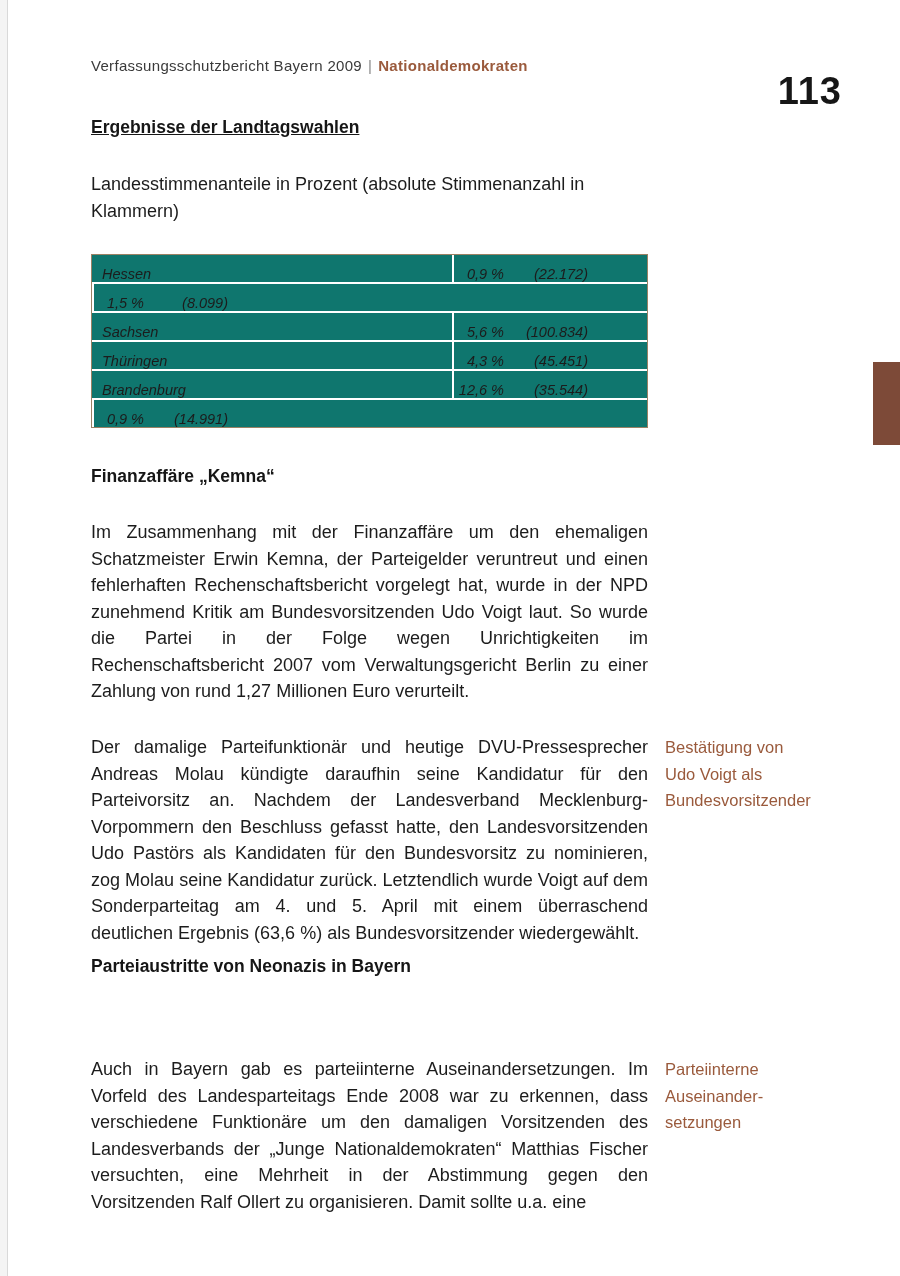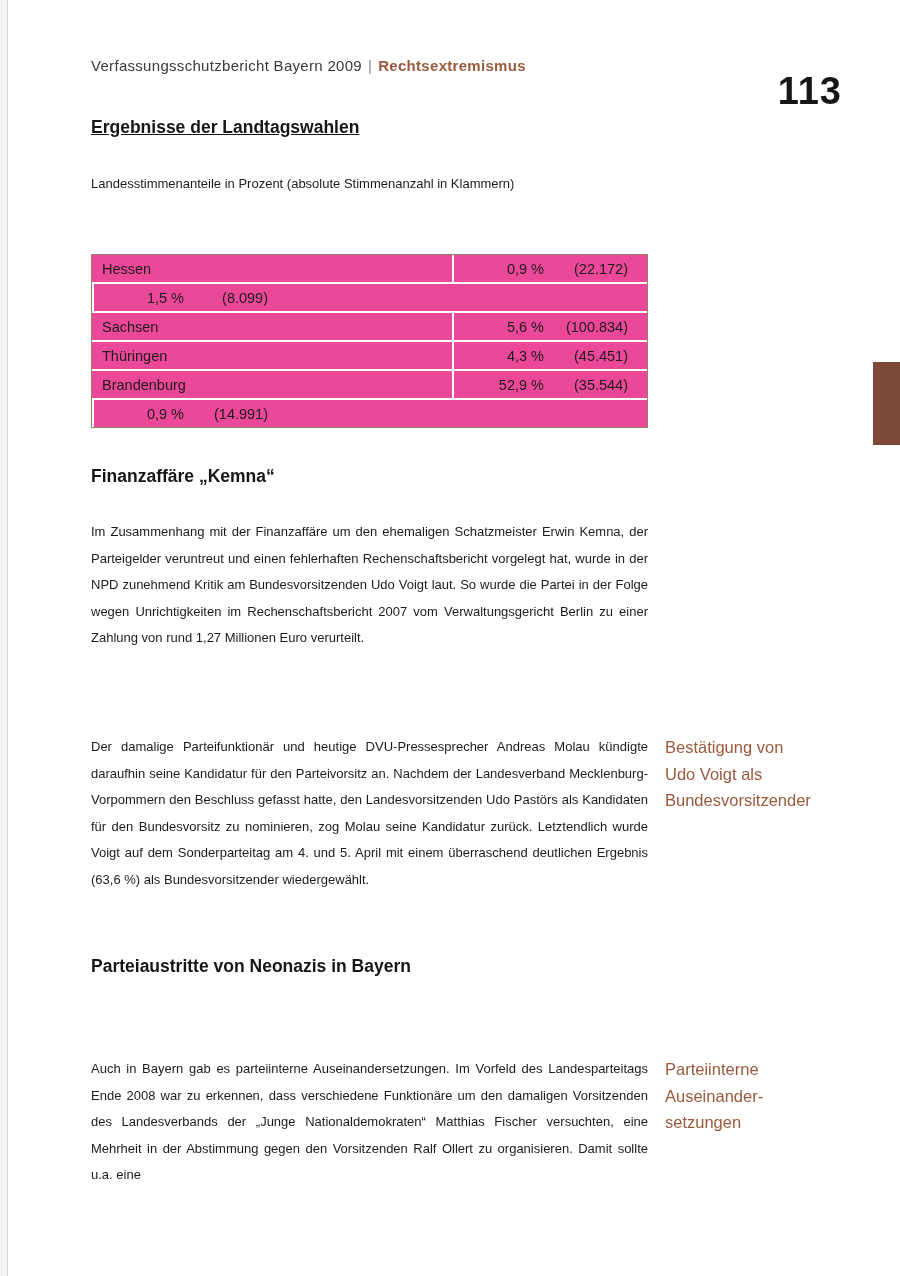--- a/index.html
+++ b/index.html
@@ -28,40 +28,41 @@
     position:absolute; top:46px; right:58px;
     font-size:38px; font-weight:bold; color:#161616; letter-spacing:1px;margin-top:24px;
   }
   
   .h2 {
     position:absolute; left:91px; width:557px;
     font-size:17.5px; font-weight:bold; color:#161616;
   }
   .body-text {
     position:absolute; left:91px; width:557px;
-    font-size:13px; line-height:26.5px; color:#1c1c1c;
+    font-size:18px; line-height:26.5px; color:#1c1c1c;
     text-align:justify; hyphens:auto; -webkit-hyphens:auto;
   }
   .intro { text-align:left; }
   
   .vote-table {
     position:absolute; left:91px; top:254px; width:557px;
     border:1px solid #9b8164;
     font-size:14.5px; color:#1c1c1c;
     box-sizing:border-box;
   }
   .trow {
-    display:flex; align-items:center;
-    height:27px; background:#ec4899;
+    display:flex; align-items:flex-end;
+    height:27px; background:#0f766e;
     border-bottom:2px solid #ffffff;
+    font-style:italic;
   }
   .trow:last-child { border-bottom:none; }
   .tcell-name { width:360px; padding-left:10px; box-sizing:border-box; }
   .tdivider { width:2px; align-self:stretch; background:#ffffff; }
-  .tcell-pct { width:50px; text-align:right;margin-left:40px; }
+  .tcell-pct { width:50px; text-align:right; }
   .tcell-abs { width:84px; text-align:right; }
   .tcell-fill { flex:1; }
   
   .margin-note {
     position:absolute; left:665px; width:190px;
     font-size:16.5px; line-height:26.5px;
     color:#9a5a3c; white-space:pre-line;
   }
   
   .side-tab {
@@ -70,21 +71,21 @@
   }
 </style>
 </head>
 <body>
 
 <div class="page">
 
   <div class="page-edge"></div>
 
   <div class="header">
-    <span>Verfassungsschutzbericht Bayern 2009</span><span class="sep">|</span><span class="section">Rechtsextremismus</span>
+    <span>Verfassungsschutzbericht Bayern 2009</span><span class="sep">|</span><span class="section">Nationaldemokraten</span>
   </div>
   <div class="pagenum">113</div>
 
   <div class="h2" style="top:117px;text-decoration:underline;">Ergebnisse der Landtagswahlen</div>
   <div class="body-text intro" style="top:171px;">Landesstimmenanteile in Prozent (absolute Stimmenanzahl in Klammern)</div>
 
   <div class="vote-table">
     <div class="trow">
       <span class="tcell-name">Hessen</span>
       <span class="tdivider"></span>
@@ -108,21 +109,21 @@
     <div class="trow">
       <span class="tcell-name">Thüringen</span>
       <span class="tdivider"></span>
       <span class="tcell-pct">4,3 %</span>
       <span class="tcell-abs">(45.451)</span>
       <span class="tcell-fill"></span>
     </div>
     <div class="trow">
       <span class="tcell-name">Brandenburg</span>
       <span class="tdivider"></span>
-      <span class="tcell-pct">52,9 %</span>
+      <span class="tcell-pct">12,6 %</span>
       <span class="tcell-abs">(35.544)</span>
       <span class="tcell-fill"></span>
     </div>
     <div class="trow">
       <span class="tdivider"></span>
       <span class="tcell-pct">0,9 %</span>
       <span class="tcell-abs">(14.991)</span>
       <span class="tcell-fill"></span>
     </div>
   </div>

